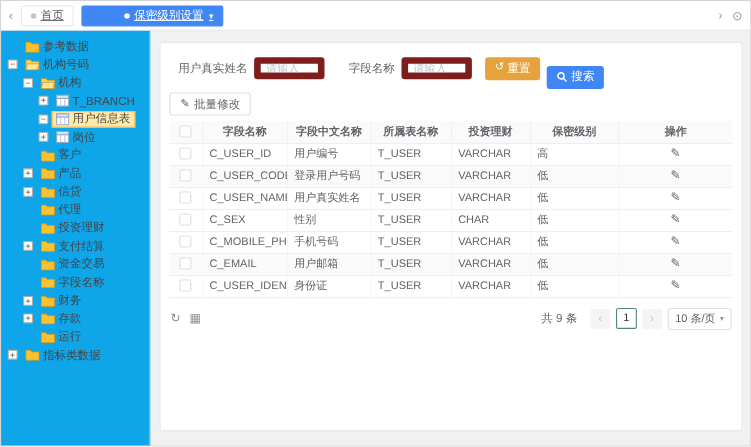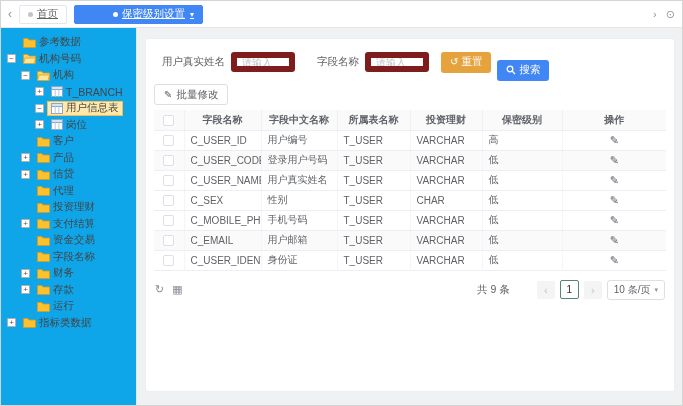--- a/index.html
+++ b/index.html
@@ -57,21 +57,21 @@
   .col-check { text-align:center; }
   .checkbox { width:11px; height:11px; border:1px solid #dcdfe6; border-radius:2px; background:#fff; display:inline-block; vertical-align:middle; cursor:pointer; }
   .col-op { text-align:center; border-left:1px solid #ebeef5 !important; }
   .edit-btn { background:none; border:none; color:#5f6368; font-size:11px; cursor:pointer; line-height:1; font-family:inherit; }
 
   
   .footer { display:flex; align-items:center; margin-top:9px; padding:0 1px; font-size:10.5px; color:#606266; }
   .footer-icons { display:flex; gap:8px; color:#8a8f96; font-size:11px; }
   .footer-icons span { cursor:pointer; }
   .pager { margin-left:auto; display:flex; align-items:center; gap:5px; }
-  .total { margin-right:22px; }
+  .total { margin-right:7px; }
   .page-btn { width:18px; height:18px; display:inline-flex; align-items:center; justify-content:center; background:#f4f4f5; color:#c0c4cc; border-radius:2px; font-size:11px; cursor:pointer; }
   .page-num { width:19px; height:19px; display:inline-flex; align-items:center; justify-content:center; border:1px solid #55847a; color:#303133; background:#fff; border-radius:2px; font-size:10px; cursor:pointer; }
   .page-size { height:20px; border:1px solid #dcdfe6; border-radius:3px; display:inline-flex; align-items:center; gap:4px; padding:0 6px; color:#606266; font-size:10px; cursor:pointer; background:#fff; }
   .page-size .caret { font-size:7px; color:#909399; }
 </style>
 </head>
 <body>
 
 <div class="window">
 

